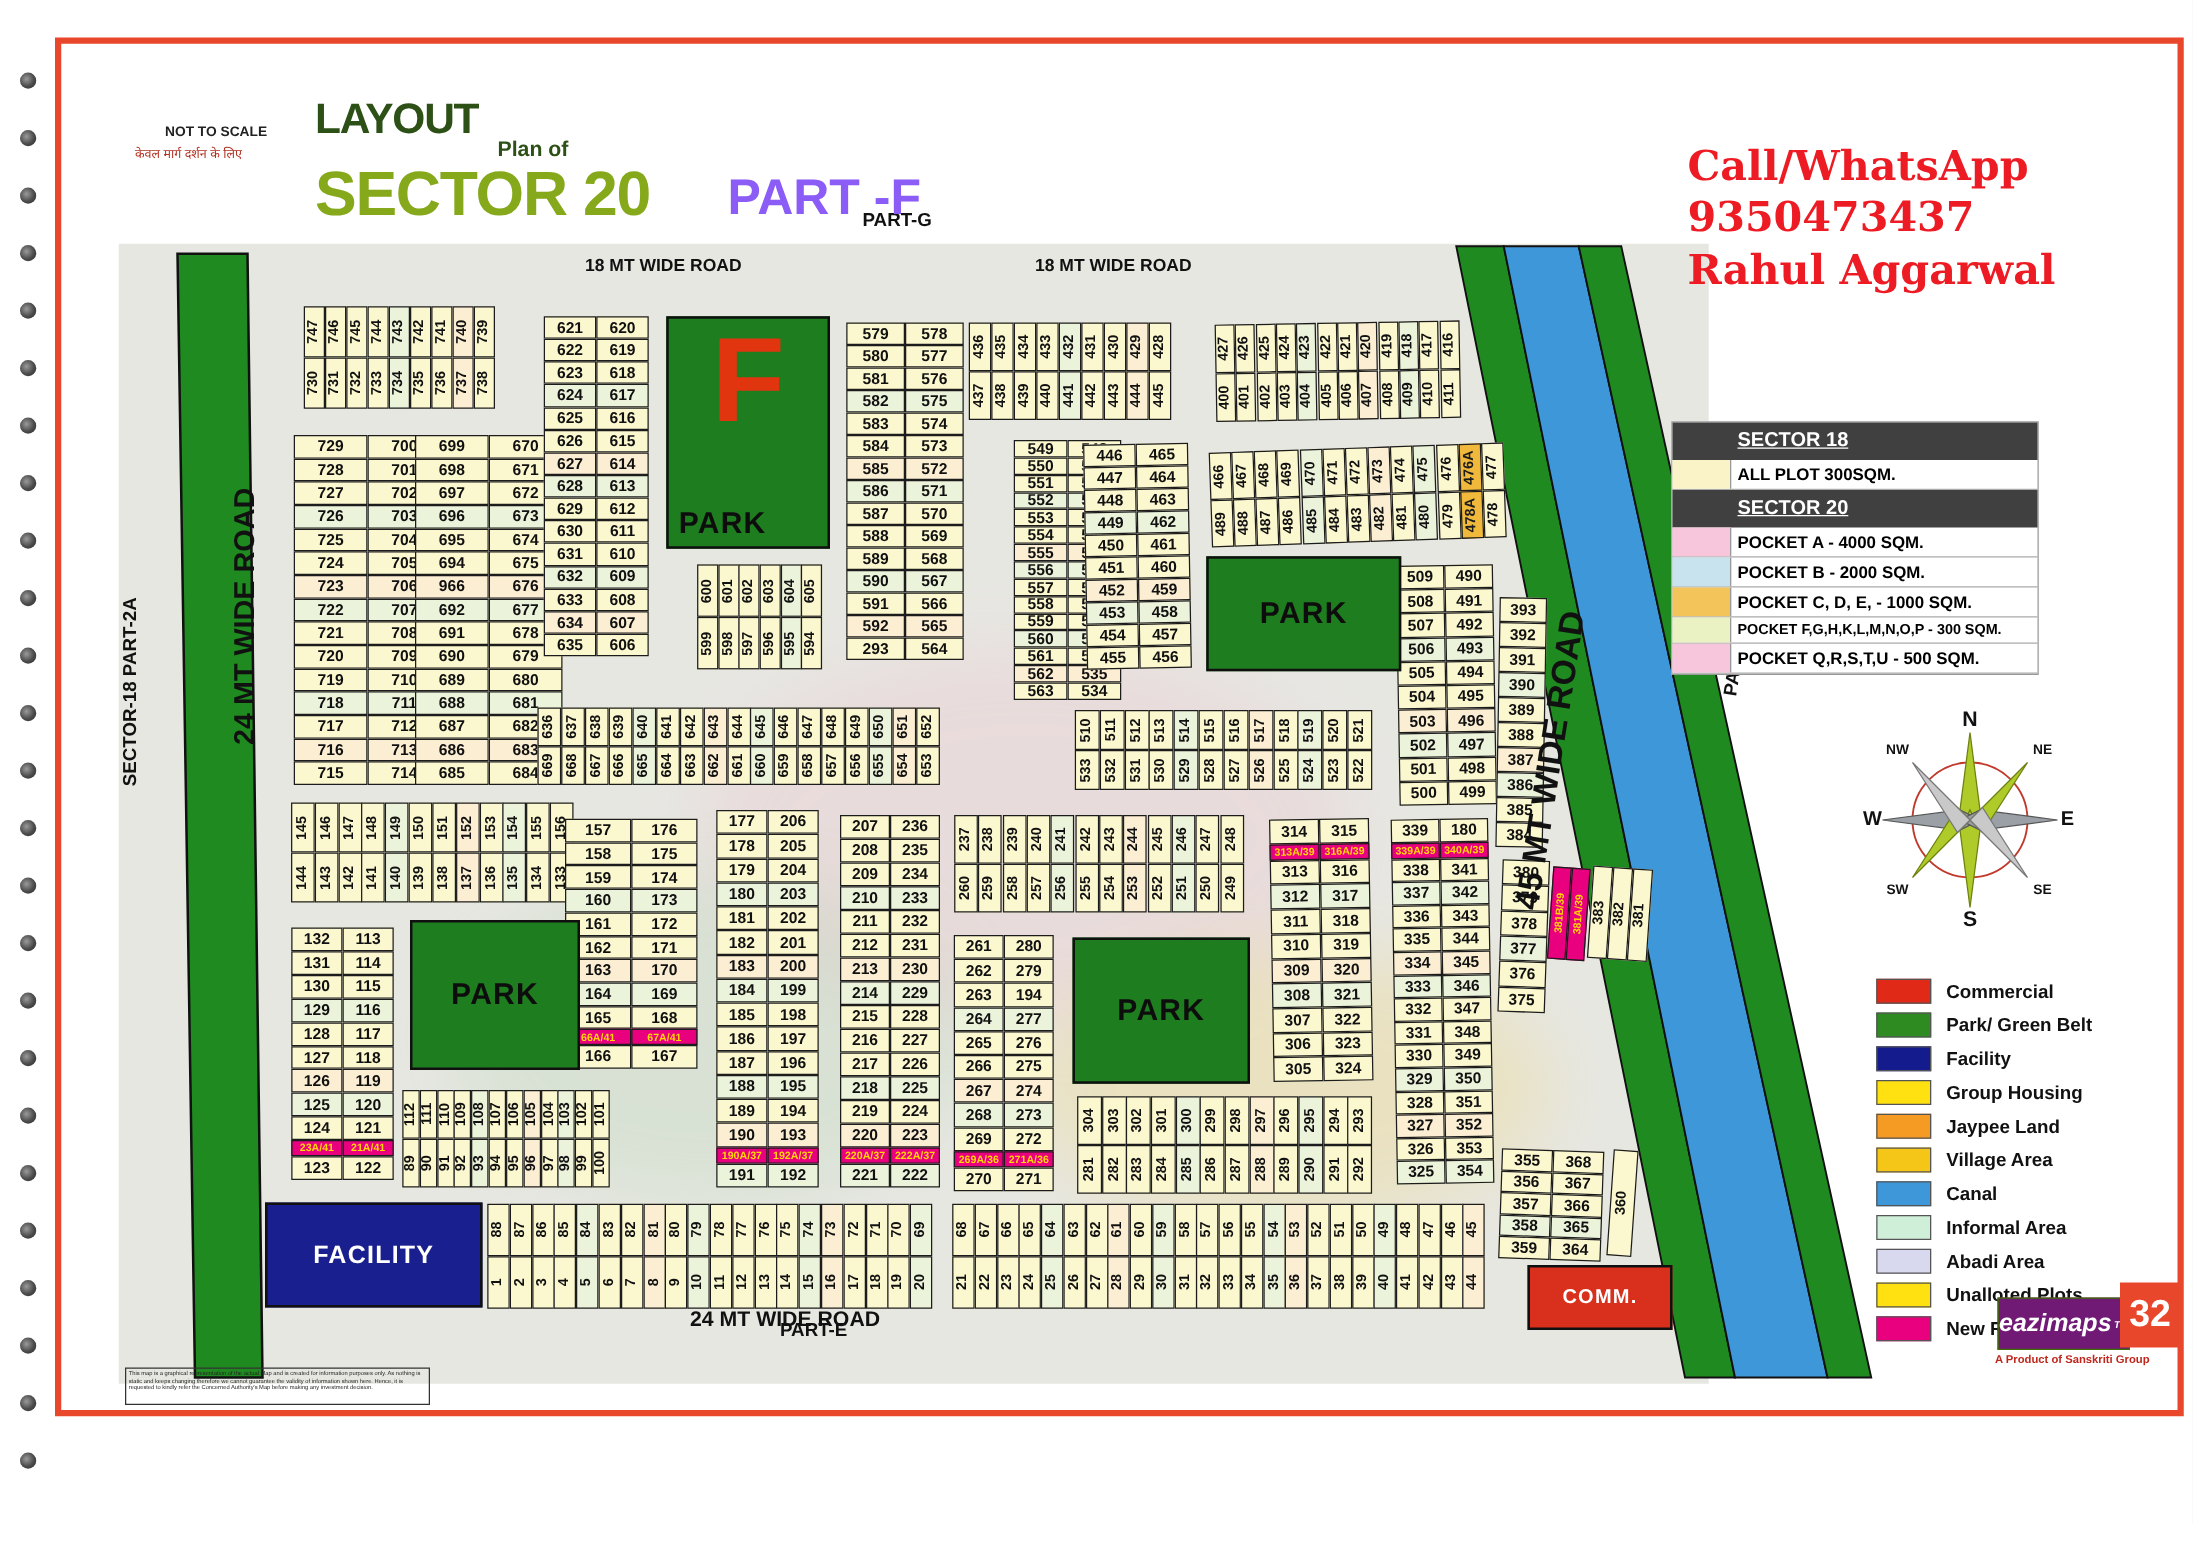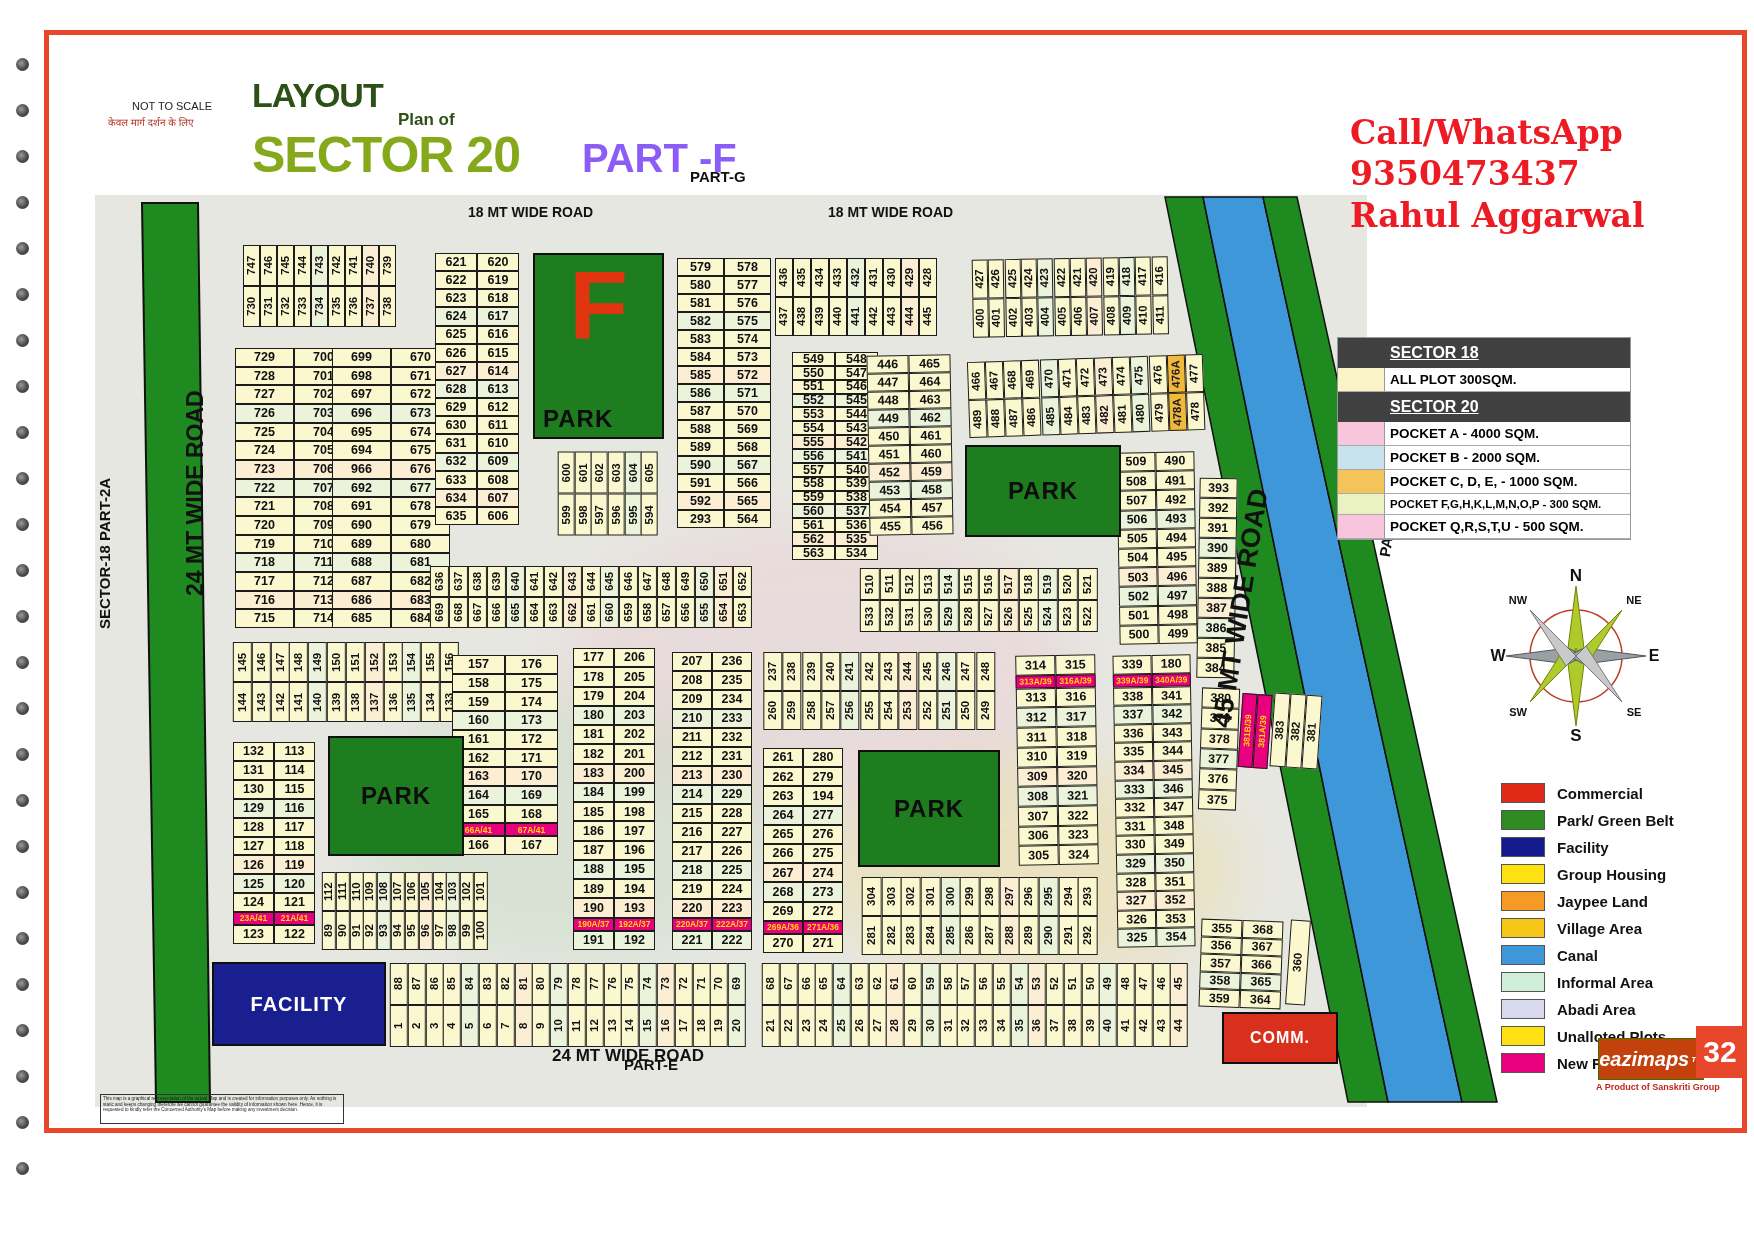--- a/index.html
+++ b/index.html
@@ -33,21 +33,21 @@
   
   .area{position:absolute;border:2px solid #101010;display:flex;align-items:center;justify-content:center;}
   .area .label{font-weight:bold;color:#101010;font-size:24px;letter-spacing:1px;}
   .area .bigF{position:absolute;left:0;right:0;top:2px;text-align:center;font-weight:bold;font-size:96px;color:#E0350F;line-height:1;}
   .area.darktext .label{color:#0d0d0d;}
   .area.whitetext .label{color:#ffffff;}
   
   .mlabel{position:absolute;font-weight:bold;color:#111;white-space:nowrap;}
   .mlabel.vert{writing-mode:vertical-rl;text-align:center;}
   
-  #not-to-scale{position:absolute;left:108px;top:100px;font-size:11px;font-weight:normal;color:#222;padding-left:24px;}
+  #not-to-scale{position:absolute;left:108px;top:100px;font-size:11px;font-weight:bold;color:#222;padding-left:24px;}
   #hindi-note{position:absolute;left:108px;top:115px;font-size:10px;color:#b03020;}
   #title-layout{position:absolute;left:252px;top:76px;font-size:34px;font-weight:bold;color:#2D5016;letter-spacing:-1px;}
   #title-planof{position:absolute;left:398px;top:110px;font-size:17px;font-weight:bold;color:#2D5016;}
   #title-sector{position:absolute;left:252px;top:126px;font-size:50px;font-weight:bold;color:#86A91C;letter-spacing:-1px;}
   #title-part{position:absolute;left:582px;top:136px;font-size:40px;font-weight:bold;color:#8b5cf6;}
   
   #contact{position:absolute;left:1350px;top:112px;color:#ED1C24;font-family:"DejaVu Serif","Liberation Serif",serif;font-weight:bold;line-height:1.25;}
   #contact div{font-size:33px;}
   
   #legend-sectors{position:absolute;left:1337px;top:337px;width:292px;border:1px solid #999;background:#fff;font-weight:bold;}
@@ -60,21 +60,21 @@
   .lc-row{position:absolute;left:0;display:flex;align-items:center;height:22px;padding-left:33px;}
   .lc-sw{width:42px;height:18px;border:1px solid #555;margin-right:12px;flex:0 0 42px;}
   .lc-tx{font-weight:bold;font-size:15px;color:#111;white-space:nowrap;}
   
   #compass{position:absolute;left:1488px;top:568px;width:176px;height:176px;}
   .cdir{position:absolute;font-weight:bold;color:#111;transform:translate(-50%,-50%);}
   
   #disclaimer{position:absolute;left:100px;top:1094px;width:238px;height:26px;border:1px solid #333;
               font-size:4.6px;color:#222;padding:1px 2px;overflow:hidden;line-height:1.2;}
   
-  #eazimaps{position:absolute;left:1598px;top:1038px;width:104px;height:40px;background:#c2410c;border:1px solid #3c7000;
+  #eazimaps{position:absolute;left:1598px;top:1038px;width:104px;height:40px;background:#701a75;border:1px solid #3c7000;
             color:#fff;font-weight:bold;font-size:20px;display:flex;align-items:center;justify-content:center;font-style:italic;}
   #eazimaps sup{font-size:8px;margin-left:2px;}
   #tagline{position:absolute;left:1596px;top:1082px;font-size:9px;color:#c0271c;font-weight:bold;}
   #pageno{position:absolute;left:1696px;top:1026px;width:48px;height:52px;background:#E8472B;color:#fff;
           font-weight:bold;font-size:30px;display:flex;align-items:center;justify-content:center;}
 </style>
 </head>
 <body>
 
 <div id="canvas">
@@ -436,21 +436,21 @@
         </div>
         <div class="pcol">
           <div class="pcell">429</div>
           <div class="pcell">444</div>
         </div>
         <div class="pcol">
           <div class="pcell">428</div>
           <div class="pcell">445</div>
         </div>
       </div>
-      <div class="pblock h2" style="left: 792px; top: 352px; width: 86px; height: 208px; border-radius: 19px;">
+      <div class="pblock h2" style="left: 811px; top: 352px; width: 86px; height: 208px; border-radius: 19px;">
         <div class="prow">
           <div class="pcell">549</div>
           <div class="pcell">548</div>
         </div>
         <div class="prow">
           <div class="pcell">550</div>
           <div class="pcell">547</div>
         </div>
         <div class="prow">
           <div class="pcell">551</div>

